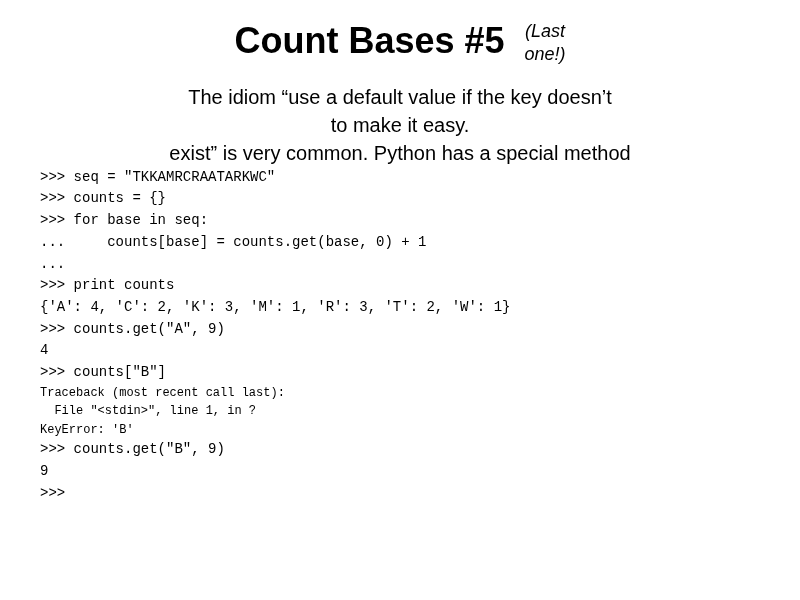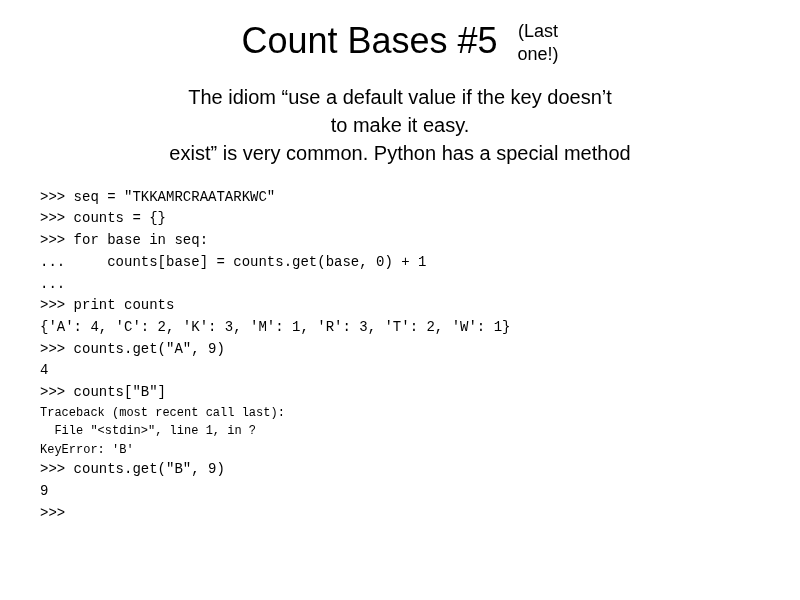--- a/index.html
+++ b/index.html
@@ -27,40 +27,40 @@
     .header-area {
       display: flex;
       justify-content: center;
       align-items: flex-start;
       margin-bottom: 16px;
       position: relative;
     }
 
     .title {
       font-size: 36px;
-      font-weight: normal;
+      font-weight: bold;
       color: #000000;
       text-align: center;
     }
 
     .last-one {
       font-size: 18px;
       color: #000000;
       margin-left: 20px;
       line-height: 1.3;
       text-align: center;
       white-space: nowrap;
+      font-style: italic;
     }
 
     .subtitle {
       font-size: 20px;
       color: #000000;
       text-align: center;
       line-height: 1.4;
-      margin-bottom: 20px;
     }
 
     .code-block {
       font-family: 'Courier New', Courier, monospace;
       font-size: 14px;
       color: #000000;
       line-height: 1.55;
       white-space: pre;
     }
   </style>

